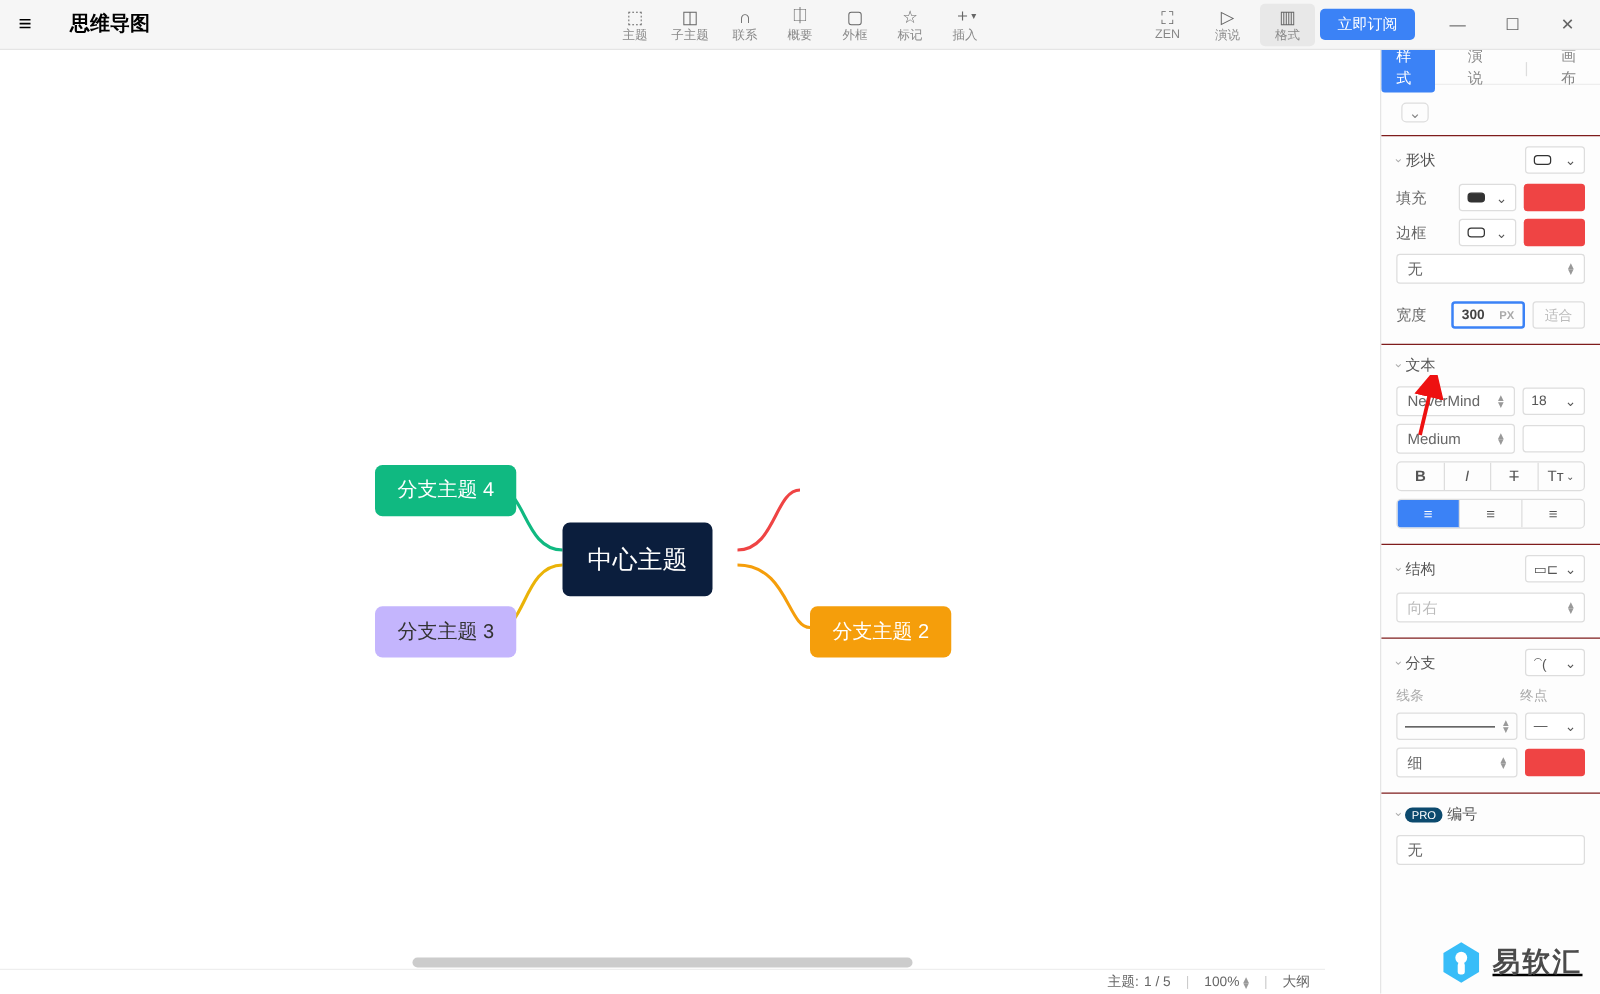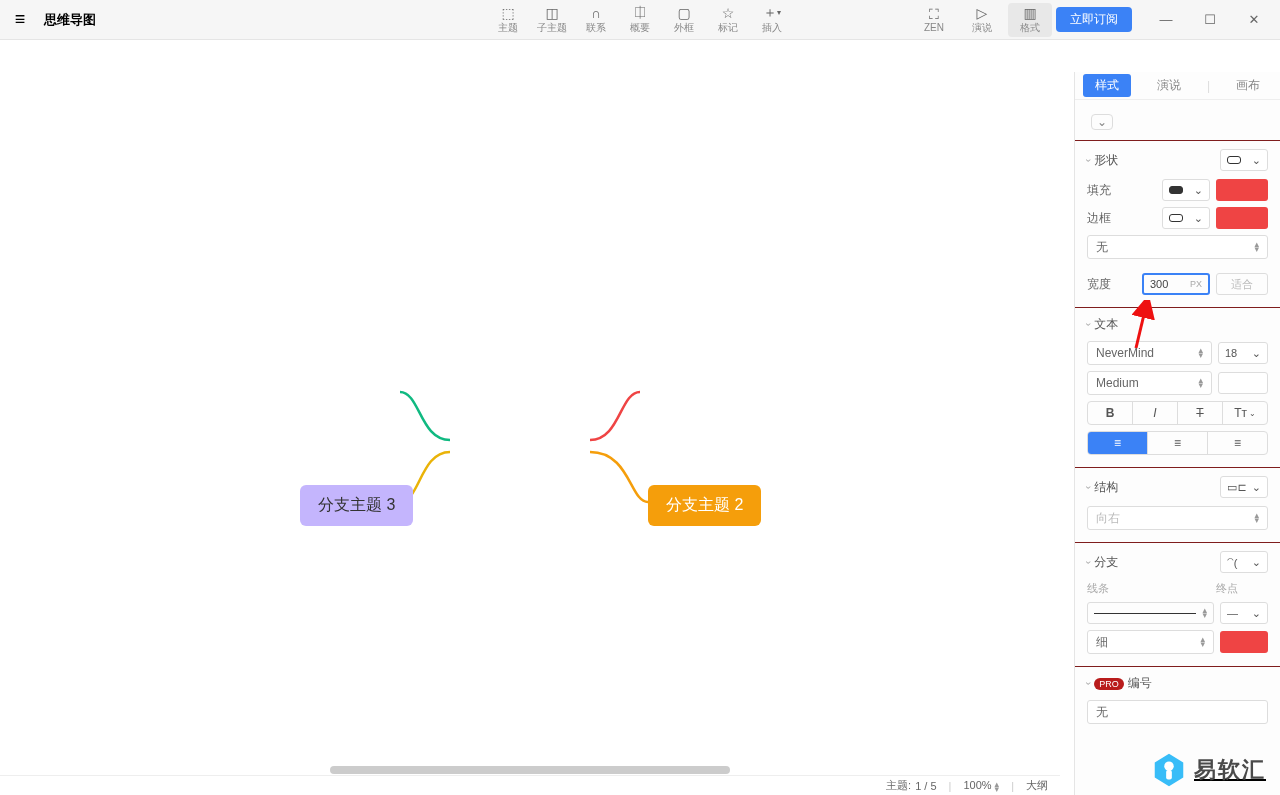--- a/index.html
+++ b/index.html
@@ -1,21 +1,21 @@
 <!DOCTYPE html>
 <html><head>
 <meta charset="utf-8">
 <style>
 * { margin: 0; padding: 0; box-sizing: border-box; font-family: "Microsoft YaHei", Arial, sans-serif; }
 body { background: #fff; width: 1280px; height: 795px; overflow: hidden; position: relative; }
 
 
 .titlebar { height: 40px; display: flex; align-items: center; border-bottom: 1px solid #e5e5e5; background: #f6f6f6; }
 .menu-btn { width: 40px; text-align: center; font-size: 18px; cursor: pointer; }
-.title { font-size: 13px; font-weight: bold; margin-left: 4px; }
+.title { font-size: 16px; font-weight: bold; margin-left: 16px; }
 .toolbar-center { position:absolute; left:50%; transform:translateX(-50%); display: flex; gap: 0; align-items: center; }
 .tb-item { width: 44px; display: flex; flex-direction: column; align-items: center; font-size: 10px; color: #888; cursor: pointer; }
 .tb-item .ic { height: 16px; font-size: 14px; color: #666; display:flex; align-items:center; justify-content:center;}
 .toolbar-right { margin-left: auto; display: flex; align-items: center; gap: 4px; padding-right: 4px; }
 .subscribe-btn { background: #3b82f6; color: #fff; border: none; border-radius: 4px; padding: 4px 14px; font-size: 12px; cursor: pointer; }
 .win-btns { display: flex; gap:0; margin-left: 8px;}
 .win-btn { width: 44px; height: 30px; display:flex; align-items:center; justify-content:center; color:#666; font-size:13px; cursor:pointer;}
 .format-btn { background:#e8e8e8; border-radius:4px; padding:2px 4px;}
 
 
@@ -25,21 +25,21 @@
 
 .node { position: absolute; border-radius: 6px; padding: 10px 18px; font-size: 16px; color: #fff; }
 .center-node { background: #0b1e3d; left: 450px; top: 378px; padding: 16px 20px; font-size: 20px; }
 .n1 { background: #ef4444; border: 2px solid #b91c1c; left: 640px; top: 332px; color:#fff; padding:10px 18px;}
 .n2 { background: #f59e0b; left: 648px; top: 445px; }
 .n3 { background: #c4b5fd; left: 300px; top: 445px; color:#333}
 .n4 { background: #10b981; left: 300px; top: 332px; }
 svg.connectors { position:absolute; top:0; left:0; width:100%; height:100%; pointer-events:none; }
 
 
-.panel { position: absolute; top: 40px; right: 0; bottom: 0; width: 206px; background: #fdfdfd; border-left: 1px solid #e5e5e5; overflow-y: auto; font-size: 12px; color:#444;margin-top:32px; }
+.panel { position: absolute; top: 40px; right: 0; bottom: 0; width: 176px; background: #fdfdfd; border-left: 1px solid #e5e5e5; overflow-y: auto; font-size: 12px; color:#444; }
 .panel::-webkit-scrollbar{width:8px;} .panel::-webkit-scrollbar-thumb{background:#ccc; border-radius:4px;}
 .tabs { display: flex; height: 28px; border-bottom:1px solid #eee; align-items:center; justify-content:center; gap:14px;}
 .tab { padding: 3px 12px; border-radius: 3px; font-size:12px; color:#888; cursor:pointer; }
 .tab.active { background: #3b82f6; color: #fff; }
 .tab-sep{ color:#ddd; }
 
 .topic-preview { margin: 14px 12px 10px; display:flex; }
 .topic-btn { flex:1; background: #ef4444; color: #fff; border: none; border-radius: 5px; padding: 10px 0; font-size: 14px; cursor:pointer;}
 .topic-dd { width:22px; border:1px solid #ddd; border-radius:4px; margin-left:4px; display:flex;align-items:center;justify-content:center; cursor:pointer; color:#888;}
 
@@ -51,33 +51,33 @@
 .row label { width: 40px; color:#666;}
 .ctrl { border: 1px solid #ddd; border-radius: 3px; height: 22px; display:flex; align-items:center; padding:0 6px; background:#fff; cursor:pointer; font-size:11px; color:#555;}
 .color-swatch { width: 52px; height: 22px; border-radius: 3px; cursor:pointer; }
 .red-sw { background: #ef4444; }
 .shape-dd { width:48px; justify-content:space-between;}
 .shape-ic { width:14px; height:8px; border:1.5px solid #333; border-radius:3px; display:inline-block;}
 .shape-ic.filled{ background:#333;}
 .full-select { flex:1; border:1px solid #ddd; border-radius:3px; height:24px; padding:0 8px; background:#fff; display:flex; align-items:center; justify-content:space-between; color:#666; cursor:pointer;}
 .updown { color:#999; font-size:9px; line-height:5px; display:flex; flex-direction:column;}
 
-.width-input { border:2px solid #3b82f6; border-radius:3px; height:22px; width:68px; padding:0 6px; font-size:11px; display:flex; align-items:center; justify-content:space-between;}
+.width-input { border:2px solid #3b82f6; border-radius:3px; height:22px; width:68px; padding:0 6px; font-size:11px; display:flex; align-items:center; justify-content:space-between;font-weight:bold;}
 .width-input .unit{ color:#aaa; font-size:9px;}
 .fit-btn { border:1px solid #ddd; border-radius:3px; height:22px; width:52px; display:flex; align-items:center; justify-content:center; color:#bbb; font-size:11px; cursor:pointer;}
 
 .btn-row { display:flex; gap:0; border:1px solid #ddd; border-radius:4px; overflow:hidden; height:24px;}
 .btn-row .b { flex:1; display:flex; align-items:center; justify-content:center; font-size:12px; color:#555; cursor:pointer; border-right:1px solid #ddd;}
 .btn-row .b:last-child{border-right:none;}
 .btn-row .b.active { background:#3b82f6; color:#fff;}
 
 .line-preview { flex:1; border:1px solid #ddd; border-radius:3px; height:22px; display:flex; align-items:center; padding:0 6px; cursor:pointer;}
 .line-preview .ln { flex:1; border-top:1.5px solid #333;}
 
-.pro-badge { background:#b91c1c; color:#fff; border-radius:8px; font-size:9px; padding:1px 5px; margin-right:4px;}
+.pro-badge { background:#0c4a6e; color:#fff; border-radius:8px; font-size:9px; padding:1px 5px; margin-right:4px;}
 
 
 .statusbar { position:absolute; bottom:0; left:0; right:220px; height:20px; border-top:1px solid #eee; display:flex; align-items:center; justify-content:flex-end; padding:0 12px; font-size:11px; color:#666; gap:12px; background:#fff;}
 .statusbar .sep{color:#ccc;}
 .scrollbar-h { position:absolute; bottom:20px; left:0; right:220px; height:10px; display:flex; align-items:center; justify-content:center;}
 .scrollbar-h .thumb{ width:400px; height:8px; background:#ccc; border-radius:4px;}
 
 
 .arrow-anno { position:absolute; pointer-events:none; }
 
@@ -145,22 +145,24 @@
 </div>
 
 <div class="main">
   <div class="canvas">
     <svg class="connectors">
       <path d="M 590 400 C 620 400 620 352 640 352" stroke="#ef4444" stroke-width="2.5" fill="none"></path>
       <path d="M 590 412 C 630 412 630 462 648 462" stroke="#f59e0b" stroke-width="2.5" fill="none"></path>
       <path d="M 450 412 C 420 412 420 462 400 462" stroke="#eab308" stroke-width="2.5" fill="none"></path>
       <path d="M 450 400 C 420 400 420 352 400 352" stroke="#10b981" stroke-width="2.5" fill="none"></path>
     </svg>
+    <div class="node center-node">中心主题</div>
     <div class="node n2">分支主题 2</div>
     <div class="node n3">分支主题 3</div>
+    <div class="node n4">分支主题 4</div>
   </div>
 </div>
 
 <div class="scrollbar-h">
     <div class="thumb"></div>
   </div>
 
 <div class="statusbar">
   <span>主题:</span>
   <span style="margin-left:-8px;">1 / 5</span>

